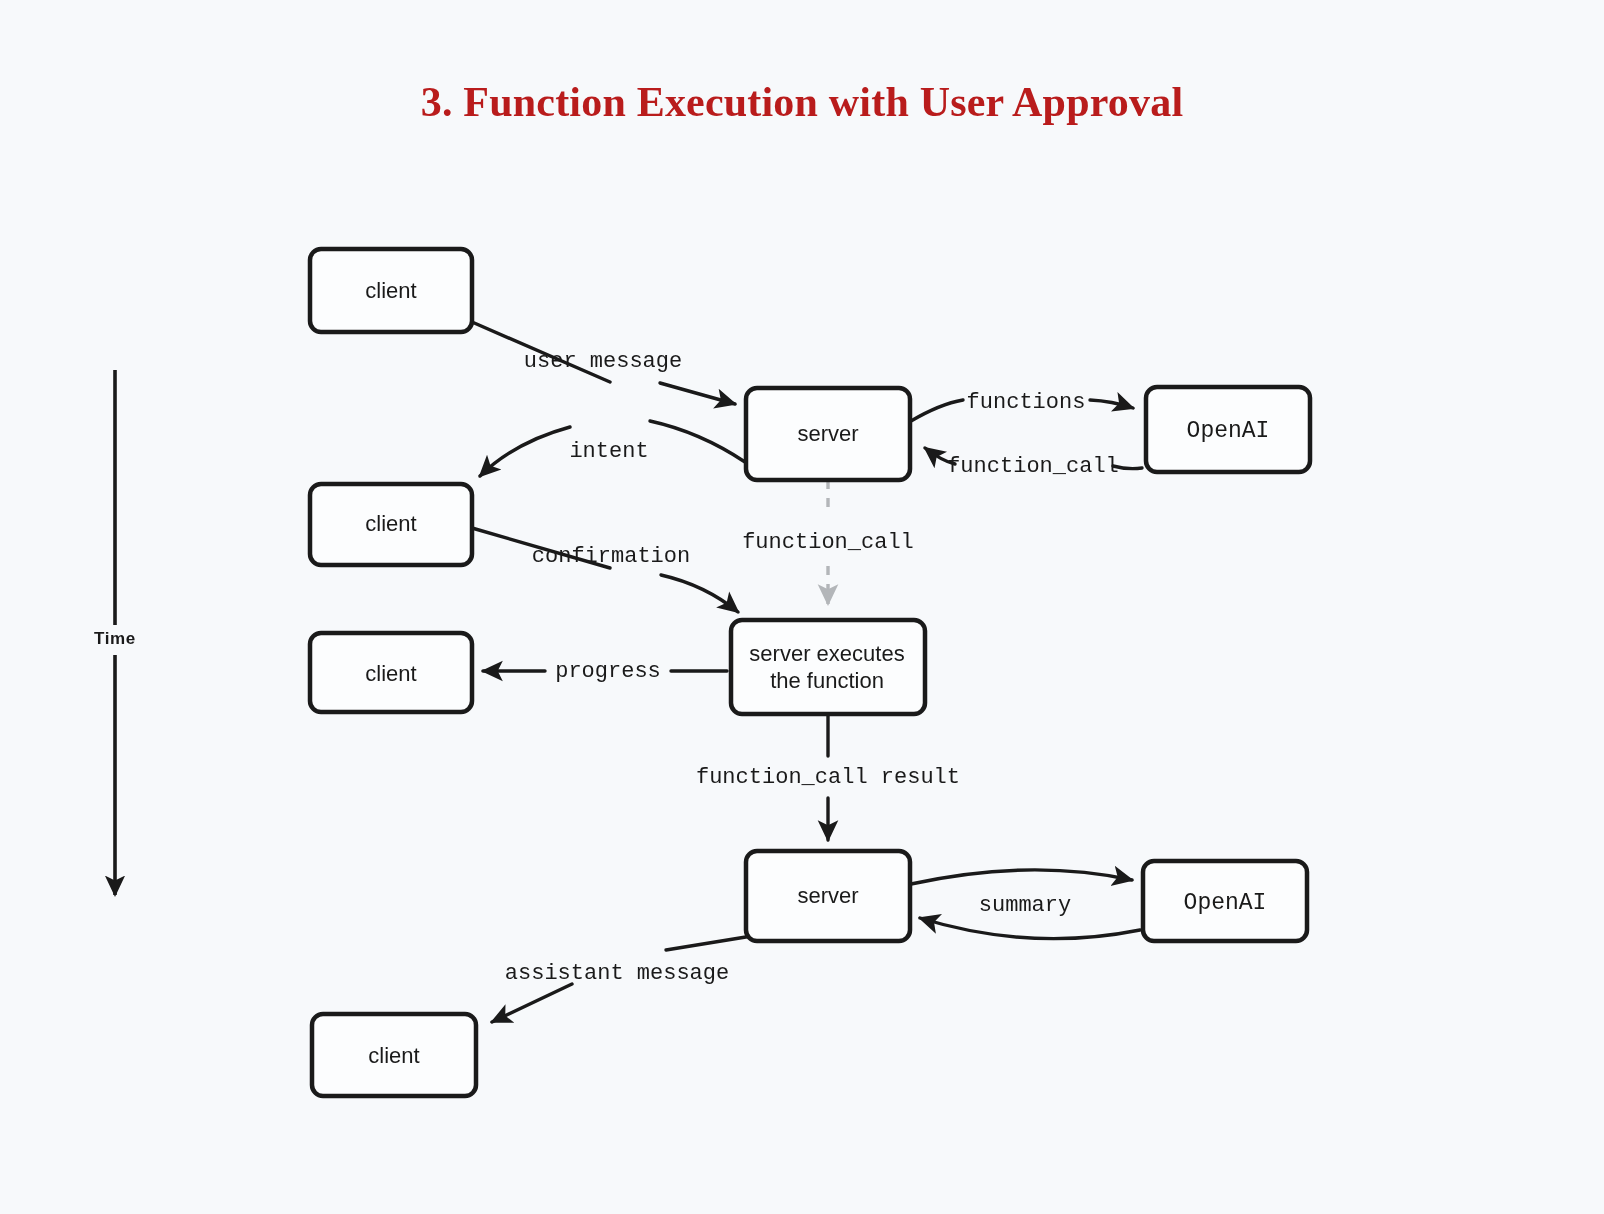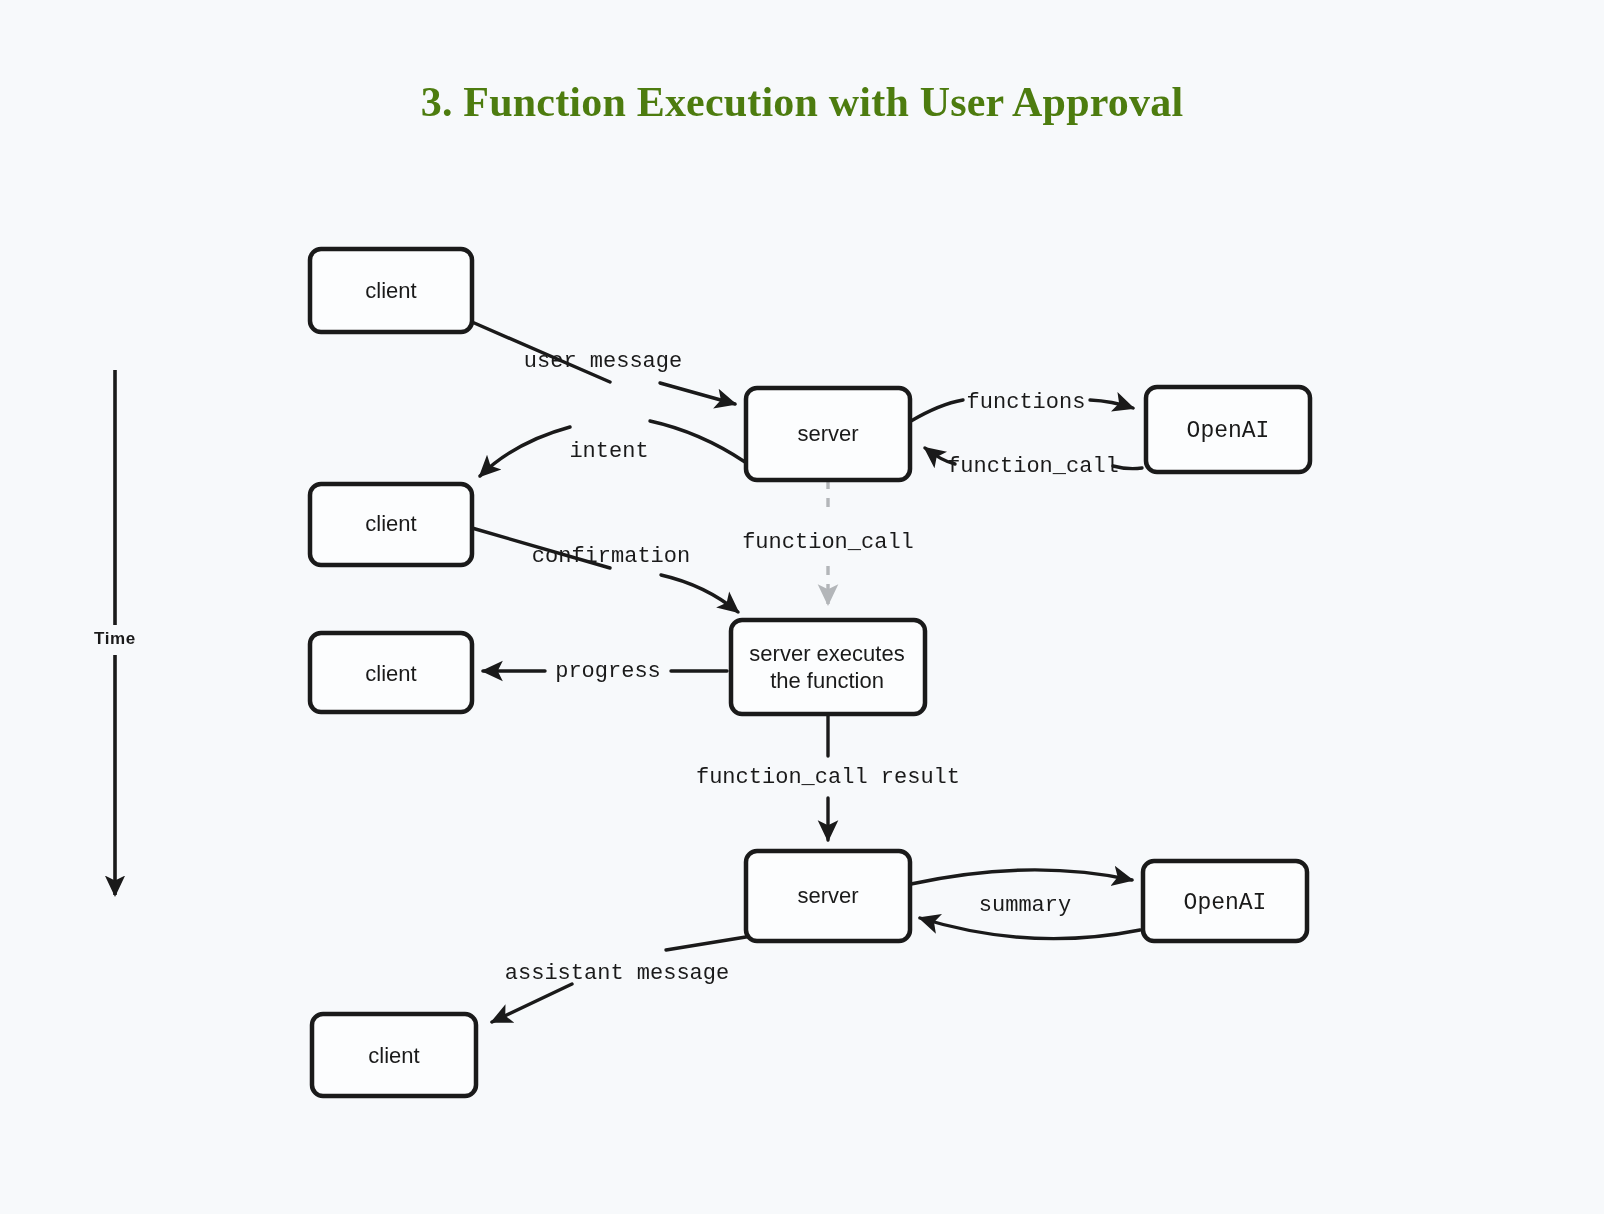--- a/index.html
+++ b/index.html
@@ -21,21 +21,21 @@
   }
   .diagram-title {
     position: absolute;
     left: 0;
     top: 78px;
     width: 1604px;
     text-align: center;
     font-family: "Liberation Serif", serif;
     font-weight: bold;
     font-size: 42px;
-    color: #4d7c0f;
+    color: #b91c1c;
     letter-spacing: 0.2px;
   }
   svg#scene {
     position: absolute;
     left: 0;
     top: 0;
     width: 1604px;
     height: 1214px;
   }
   .node-rect {

